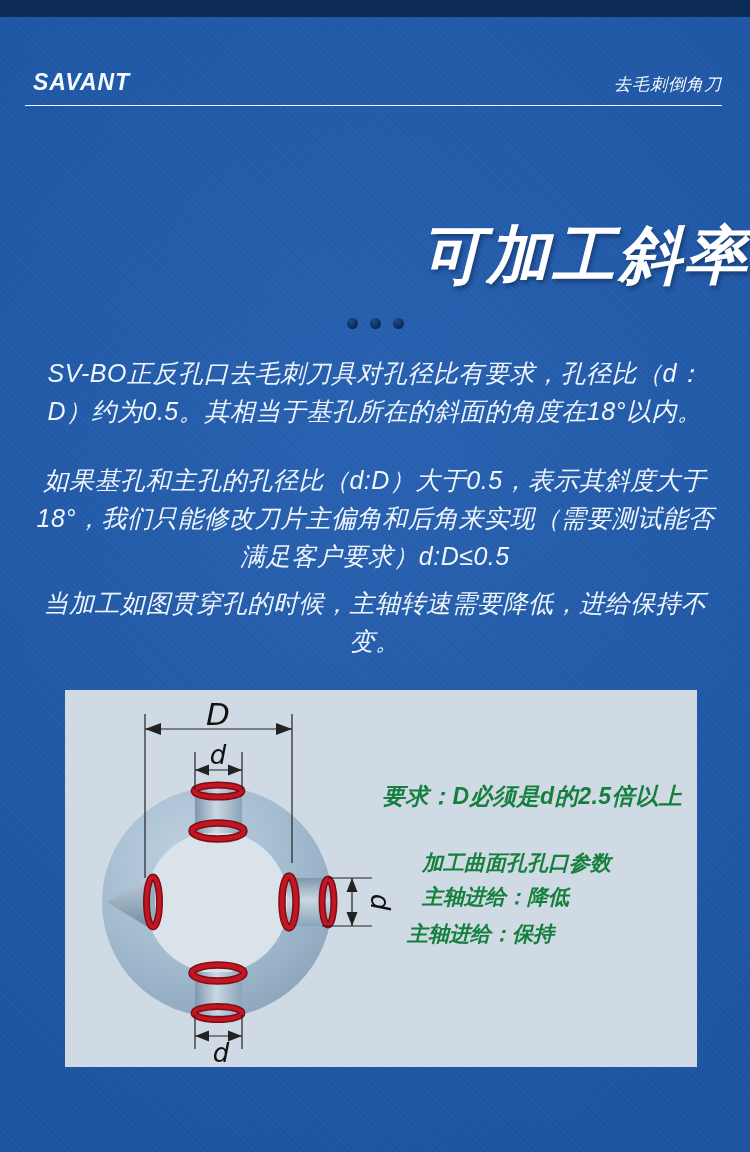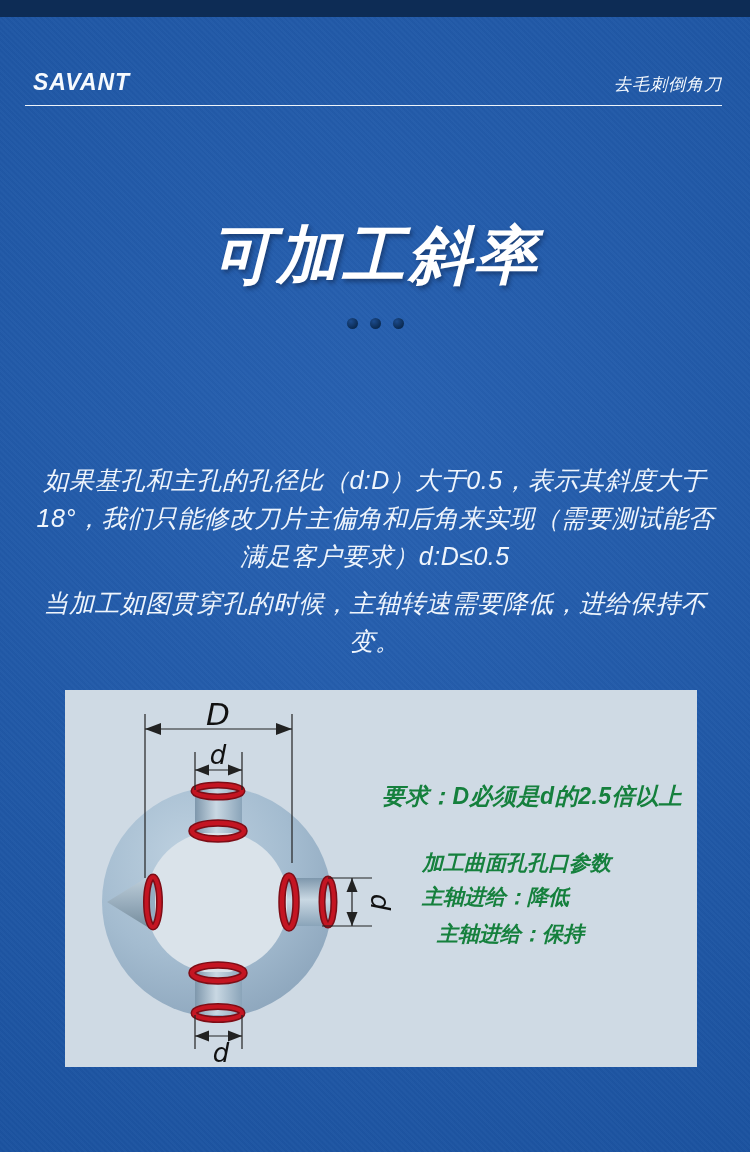--- a/index.html
+++ b/index.html
@@ -21,21 +21,21 @@
     display:flex;justify-content:space-between;align-items:flex-end;
     padding-bottom:9px;
     border-bottom:1.5px solid #eef4fa;
     color:#f6fafe;
   }
   .brand{font-size:23px;font-weight:700;letter-spacing:1px;padding-left:8px;}
   .product{font-size:17px;font-weight:500;letter-spacing:1px;}
   
   .hero-title{
     position:absolute;left:0;right:0;top:203px;
-    text-align:center;
+    text-align:right;
     font-size:63px;line-height:70px;
     font-weight:900;color:#ffffff;letter-spacing:3px;
     text-shadow:2px 3px 4px rgba(8,25,55,0.45);
   }
   .dots{
     position:absolute;left:0;right:0;top:301px;
     display:flex;justify-content:center;gap:12px;
   }
   .dot{
     width:11px;height:11px;border-radius:50%;
@@ -54,41 +54,42 @@
   .panel{
     position:absolute;left:65px;top:673px;
     width:632px;height:377px;
     background:#cfdae4;
   }
   .panel svg{position:absolute;left:0;top:0;}
   .fig-text{position:absolute;color:#15803d;white-space:nowrap;}
   .fig-req{left:317px;top:91px;font-size:23px;font-weight:700;letter-spacing:0.5px;}
   .fig-params{left:357px;top:159px;font-size:21px;font-weight:700;}
   .fig-speed{left:357px;top:193px;font-size:21px;font-weight:700;}
-  .fig-feed{left:372px;top:230px;font-size:21px;font-weight:700;}
+  .fig-feed{left:342px;top:230px;font-size:21px;font-weight:700;}
   .dim-label{font-family:"DejaVu Sans",sans-serif;fill:#111;}
 </style>
 </head>
 <body>
 
 <div class="page">
 
   <div class="header">
     <div class="brand">SAVANT</div>
     <div class="product">去毛刺倒角刀</div>
   </div>
 
   <div class="hero-title">可加工斜率</div>
 
   <div class="dots">
     <span class="dot"></span>
     <span class="dot"></span>
     <span class="dot"></span>
   </div>
 
+  <div class="para para-1">SV-BO正反孔口去毛刺刀具对孔径比有要求，孔径比（d：D）约为0.5。其相当于基孔所在的斜面的角度在18°以内。</div>
   <div class="para para-2">如果基孔和主孔的孔径比（d:D）大于0.5，表示其斜度大于18°，我们只能修改刀片主偏角和后角来实现（需要测试能否满足客户要求）d:D≤0.5</div>
   <div class="para para-3">当加工如图贯穿孔的时候，主轴转速需要降低，进给保持不变。</div>
 
   <div class="panel">
 
     <svg width="632" height="377" viewBox="0 0 632 377">
       <defs>
         <radialGradient id="ringGrad" cx="38%" cy="30%" r="80%">
           <stop offset="0%" stop-color="#bed1e0"></stop>
           <stop offset="55%" stop-color="#a4bcd0"></stop>

